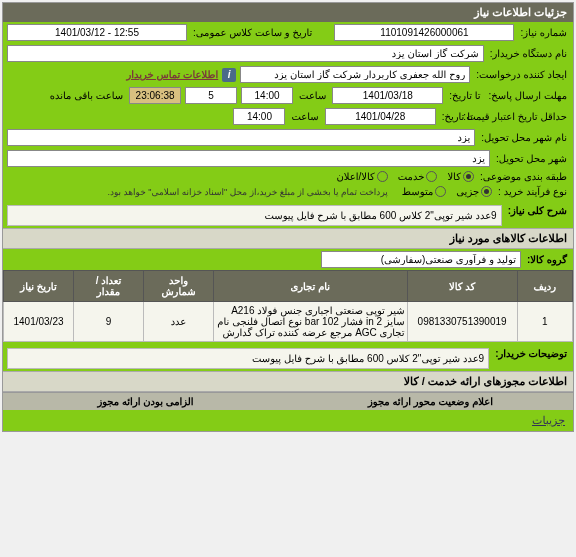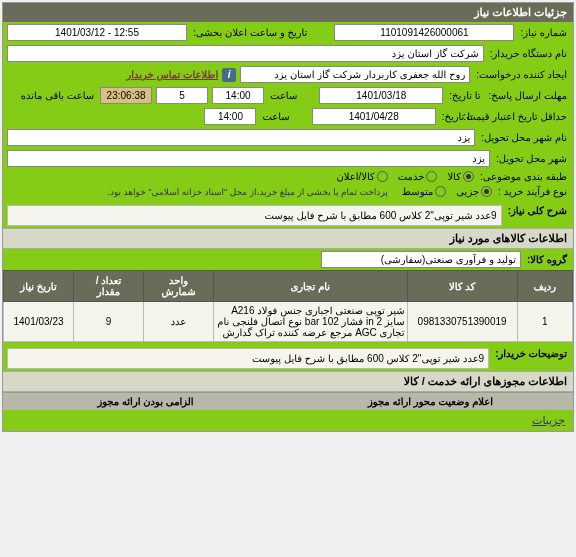--- a/index.html
+++ b/index.html
@@ -36,21 +36,21 @@
 .form-input {
   background: #fff;
   border: 1px solid #888;
   padding: 2px 4px;
   font-size: 10px;
   font-family: inherit;
   text-align: center;
   direction: ltr;
 }
 .form-input.wide { width: 180px; }
-.form-input.med { width: 124px; margin-left: 16px; }
+.form-input.med { width: 111px; }
 .form-input.small { width: 52px; }
 .form-input.fill { flex: 1; text-align: right; direction: rtl; }
 .radio-group {
   display: inline-flex;
   gap: 10px;
   align-items: center;
 }
 .radio-item {
   display: inline-flex;
   align-items: center;
@@ -140,21 +140,21 @@
 </head>
 <body>
 
 <div class="panel">
   <div class="panel-header">جزئیات اطلاعات نیاز</div>
 
   <div class="form-row">
     <span class="form-label">شماره نیاز:</span>
     <input class="form-input wide" readonly="" value="1101091426000061" style="">
     <span class="spacer"></span>
-    <span class="form-label">تاریخ و ساعت اعلان بخشی:</span>
+    <span class="form-label">تاریخ و ساعت کلاس عمومی:</span>
     <input class="form-input wide" readonly="" value="1401/03/12 - 12:55" style="">
   </div>
 
   <div class="form-row">
     <span class="form-label">نام دستگاه خریدار:</span>
     <input class="form-input fill" readonly="" value="شرکت گاز استان یزد" style="">
   </div>
 
   <div class="form-row">
     <span class="form-label">ایجاد کننده درخواست:</span>

